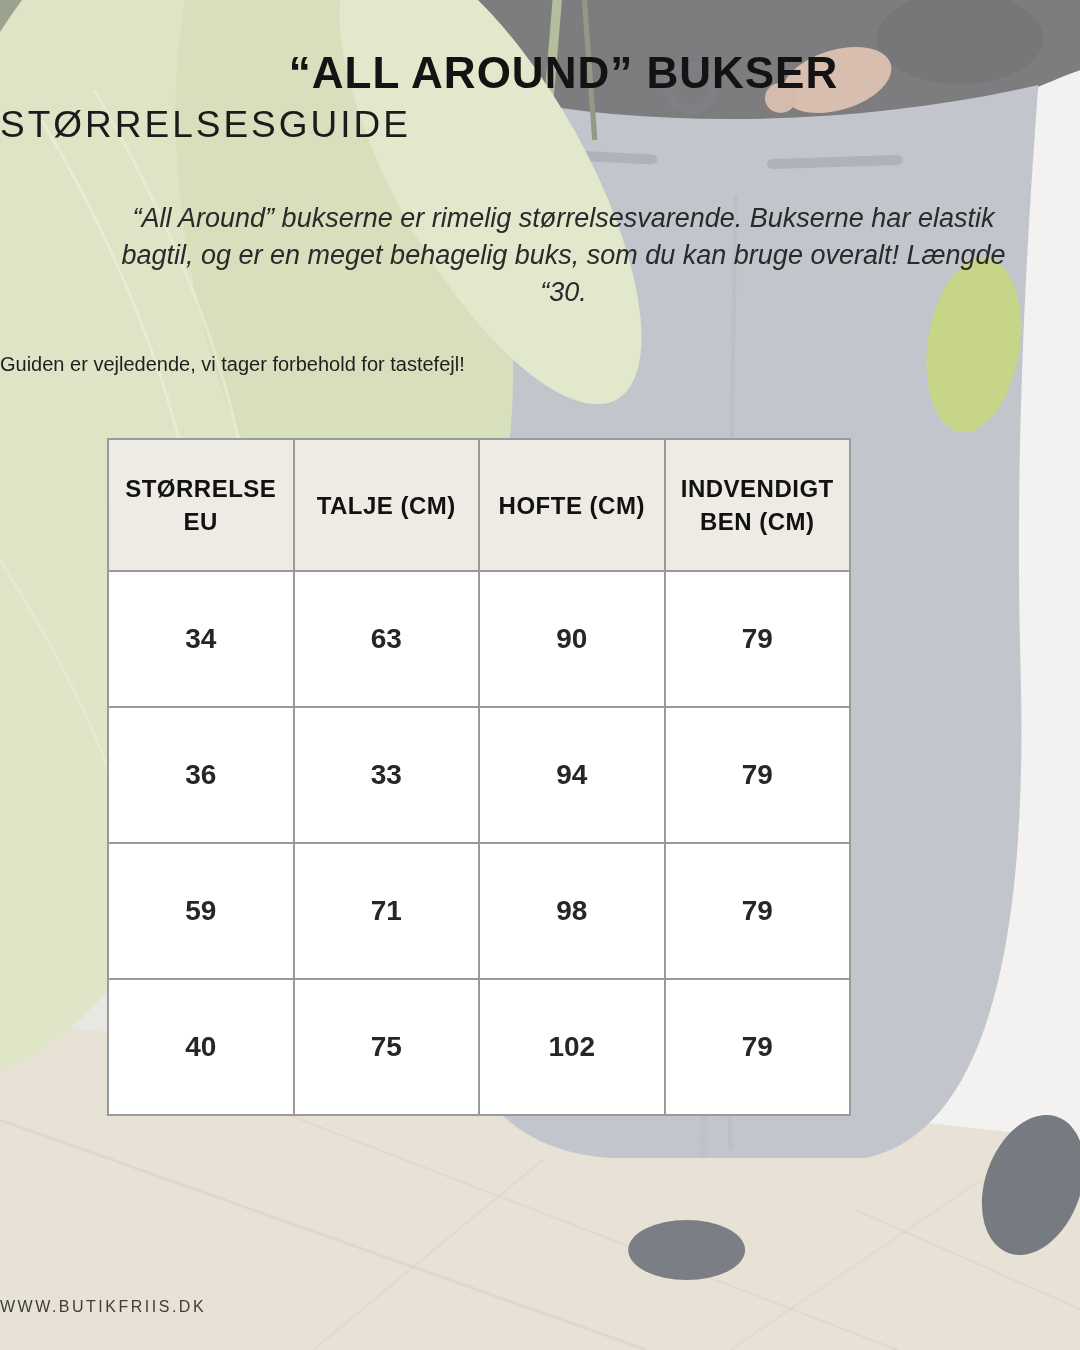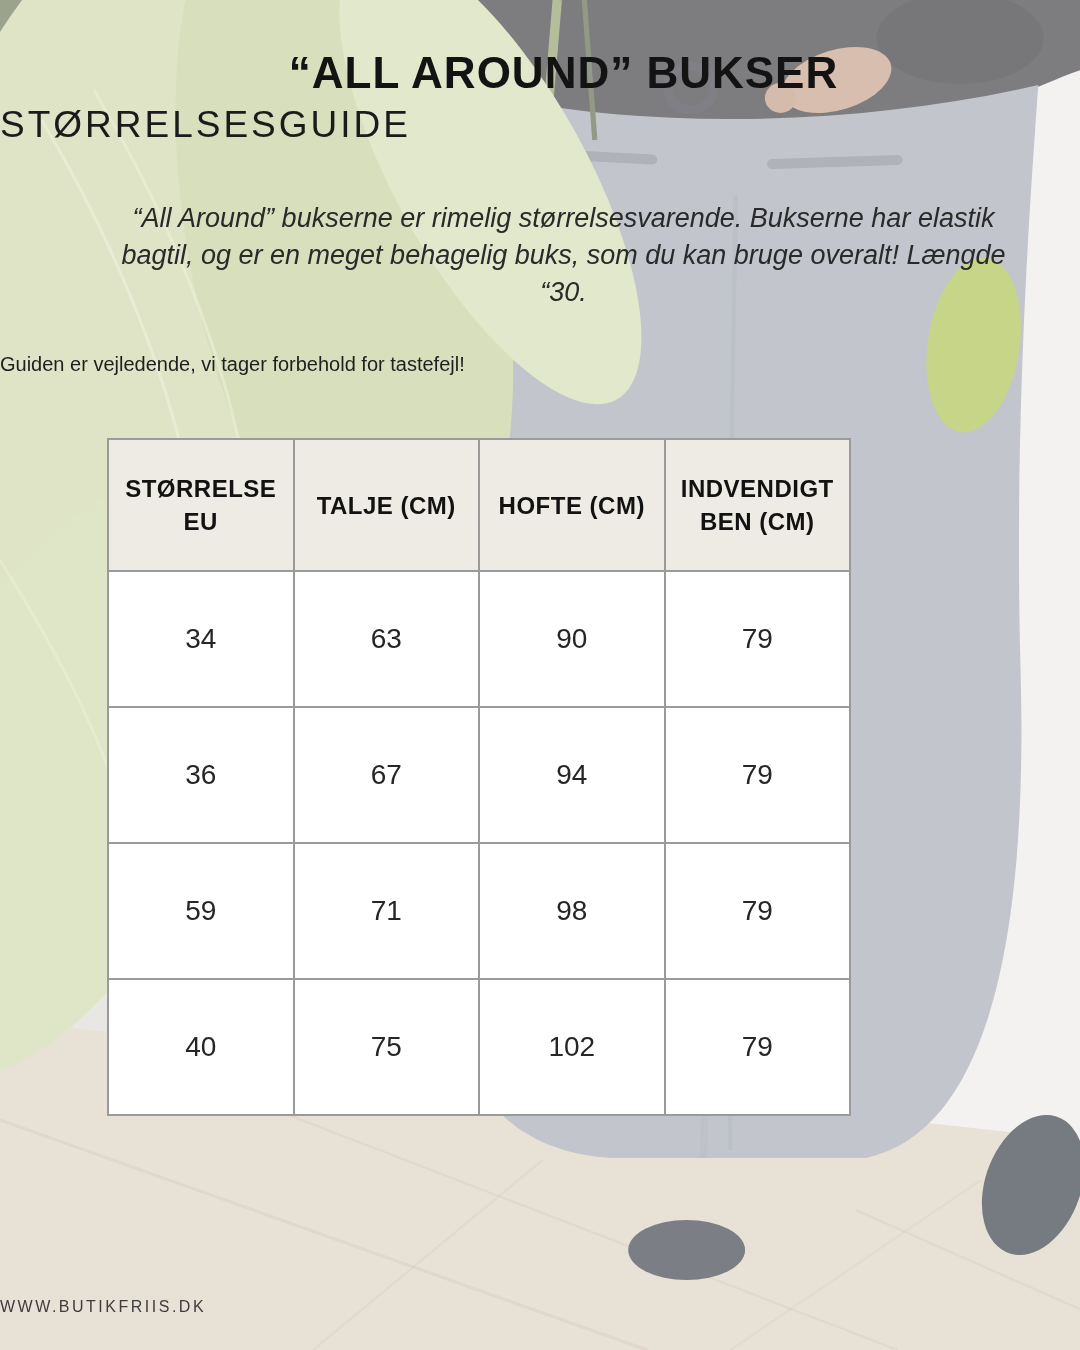--- a/index.html
+++ b/index.html
@@ -91,21 +91,21 @@
     font-size: 24px;
     font-weight: 700;
     line-height: 33px;
     letter-spacing: 0.5px;
     color: #121212;
   }
   .size-table td {
     height: 134px;
     background: #ffffff;
     font-size: 28px;
-    font-weight: 400;
+    font-weight: 700;
     color: #262626;
     margin-left: 48px;
   }
 </style>
 </head>
 <body>
 
 <div class="canvas">
 
   <div class="bg">
@@ -189,21 +189,21 @@
     </thead>
     <tbody>
       <tr>
         <td>34</td>
         <td>63</td>
         <td>90</td>
         <td>79</td>
       </tr>
       <tr>
         <td>36</td>
-        <td>67</td>
+        <td>33</td>
         <td>94</td>
         <td>79</td>
       </tr>
       <tr>
         <td>59</td>
         <td>71</td>
         <td>98</td>
         <td>79</td>
       </tr>
       <tr>

